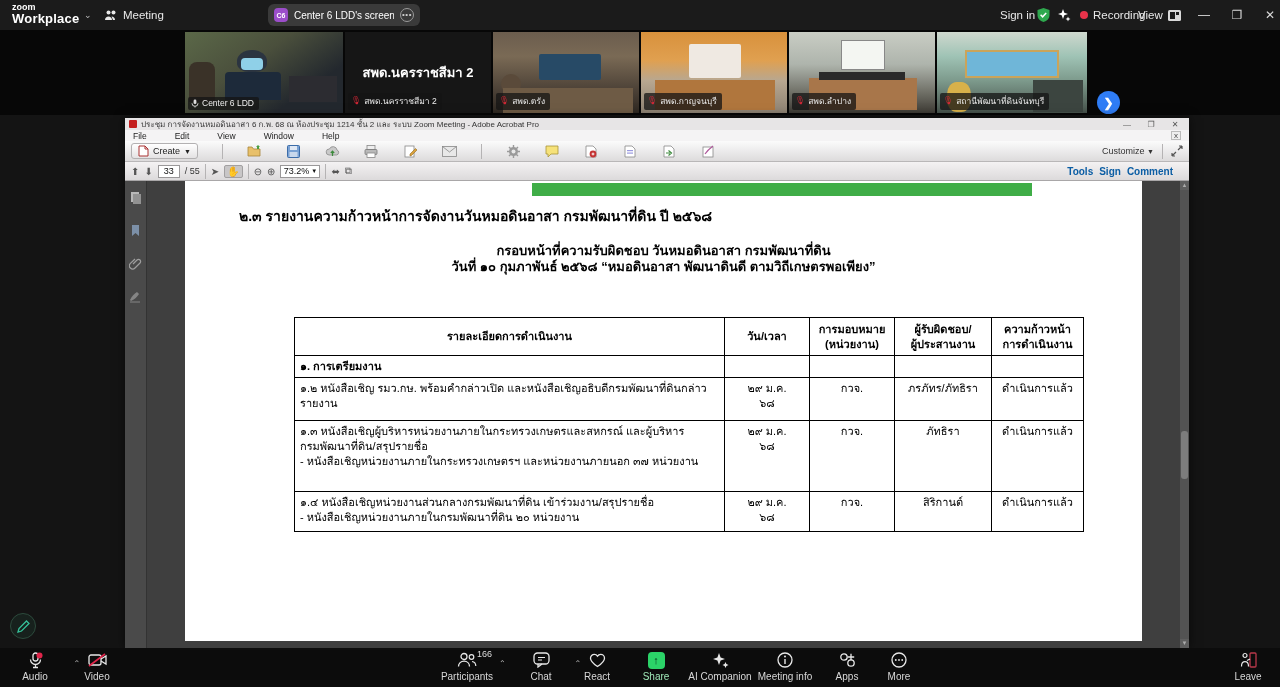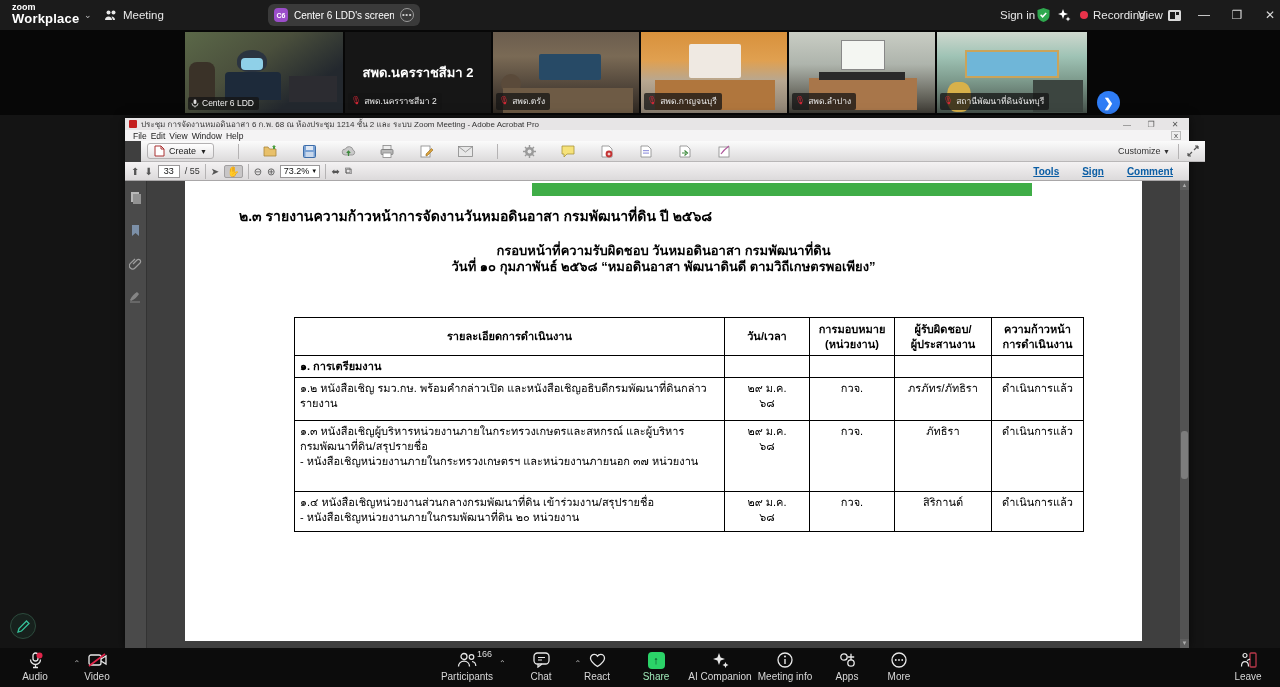--- a/index.html
+++ b/index.html
@@ -41,43 +41,43 @@
 
   
   #acro { position:absolute; left:108px; top:118px; width:1064px; height:530px; background:#3f3f3f;
     box-shadow:0 0 10px rgba(0,0,0,.6);margin-left:17px; }
   .a-title { position:absolute; left:0; top:0; width:100%; height:12px; background:#e7e5e6;
     display:flex; align-items:center; font-size:8px; color:#333; padding:0 4px; gap:4px; }
   .a-ico { width:8px; height:8px; background:#c41e1e; border-radius:1px; flex:none; }
   .a-title .ttl { flex:1; white-space:nowrap; overflow:hidden; }
   .a-wbtn { width:20px; text-align:center; color:#555; font-size:8px; }
   .a-menu { position:absolute; left:0; top:12px; width:100%; height:11px; background:#f4f3f4;
-    display:flex; align-items:center; font-size:8.5px; color:#222; gap:4px; padding:0 8px; }
+    display:flex; align-items:center; font-size:8.5px; color:#222; gap:28px; padding:0 8px; }
   .a-menu .mx { margin-left:auto; color:#444; font-size:8px; border:1px solid #bbb; width:10px; height:9px;
     line-height:7px; text-align:center; background:#eee; }
-  .a-tool { position:absolute; left:16px; top:23px; width:100%; height:21px;
+  .a-tool { position:absolute; left:0; top:23px; width:100%; height:21px;
     background:linear-gradient(#fbfbfb,#dddbdc); border-bottom:1px solid #b9b7b8;
     display:flex; align-items:center; padding:0 6px; gap:24px; }
   .createbtn { display:flex; align-items:center; gap:4px; border:1px solid #b3b1b2; border-radius:3px;
     background:linear-gradient(#fff,#e4e2e3); height:16px; padding:0 6px; font-size:9px; color:#222; }
   .tsep { width:1px; height:15px; background:#b5b3b4; }
   .ticon { width:15px; height:15px; display:flex; align-items:center; justify-content:center; }
   .a-tool .right { margin-left:auto; display:flex; align-items:center; gap:8px; font-size:9px; color:#333; }
   .a-nav { position:absolute; left:0; top:44px; width:100%; height:19px;
     background:linear-gradient(#f4f2f3,#dcdadb); border-bottom:1px solid #a9a7a8;
     display:flex; align-items:center; padding:0 6px; gap:5px; }
   .navglyph { color:#555; font-size:10px; }
   .pgbox { width:22px; height:13px; border:1px solid #9a9899; background:#fff; font-size:9px;
     text-align:center; color:#111; font-family:"Liberation Sans",sans-serif; }
   .navtxt { font-size:9px; color:#333; }
   .zoombox { width:40px; height:13px; border:1px solid #9a9899; background:#fff; font-size:9px;
     color:#111; display:flex; align-items:center; justify-content:center; gap:2px; }
   .handtool { background:#c8c6c7; border:1px solid #a2a0a1; border-radius:2px; padding:0 2px; }
-  .a-nav .right { margin-left:auto; display:flex; align-items:center; gap:23px;
-    font-size:10px; font-weight:bold; color:#0a5da4; padding-right:10px;text-decoration:underline; }
+  .a-nav .right { margin-left:auto; display:flex; align-items:center; gap:6px;
+    font-size:10px; font-weight:bold; color:#0a5da4; padding-right:10px; }
   .a-side { position:absolute; left:0; top:63px; width:22px; height:467px; background:#4a4a4a;
     border-right:1px solid #333; display:flex; flex-direction:column; align-items:center; gap:20px; padding-top:10px; }
   .sicon { width:13px; height:13px; opacity:.75; }
   .a-doc { position:absolute; left:22px; top:63px; width:1033px; height:467px; background:#3f3f3f;text-decoration:underline; }
   .a-scroll { position:absolute; right:0; top:63px; width:9px; height:467px; background:#535353; }
   .a-scroll .thumb { position:absolute; left:1px; top:250px; width:7px; height:48px; background:#7d7d7d; border-radius:3px; }
   .a-scroll .aup,.a-scroll .adn { position:absolute; left:0; width:9px; height:9px; background:#5e5e5e;
     color:#aaa; font-size:6px; text-align:center; line-height:9px; }
   .a-scroll .adn { bottom:0; }
 

